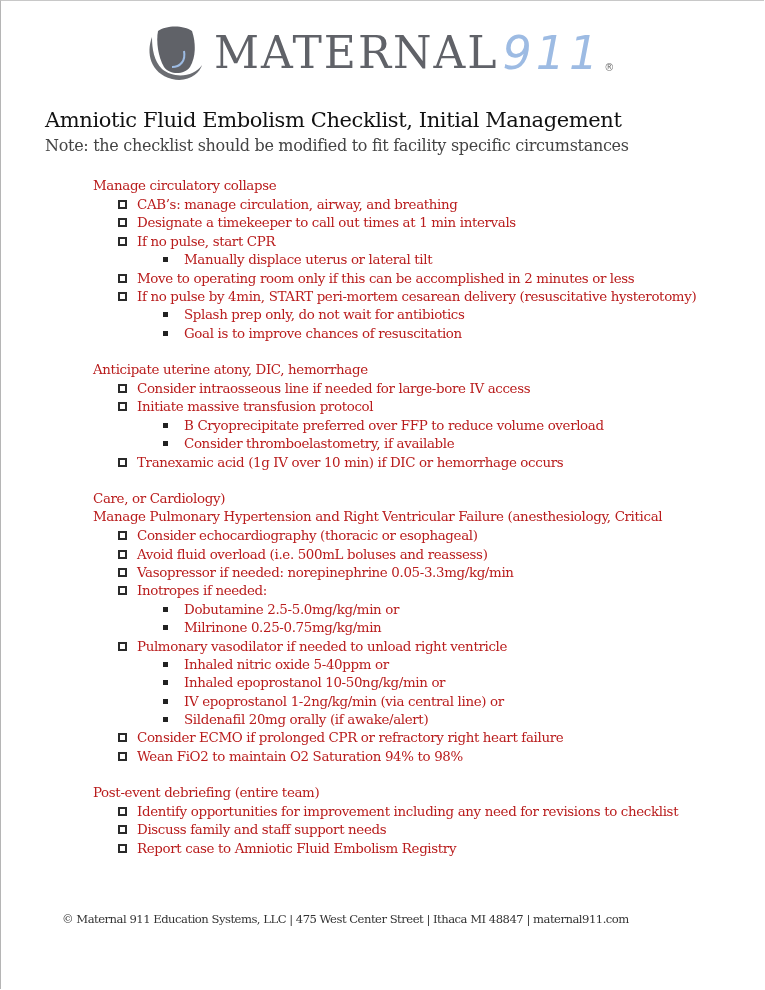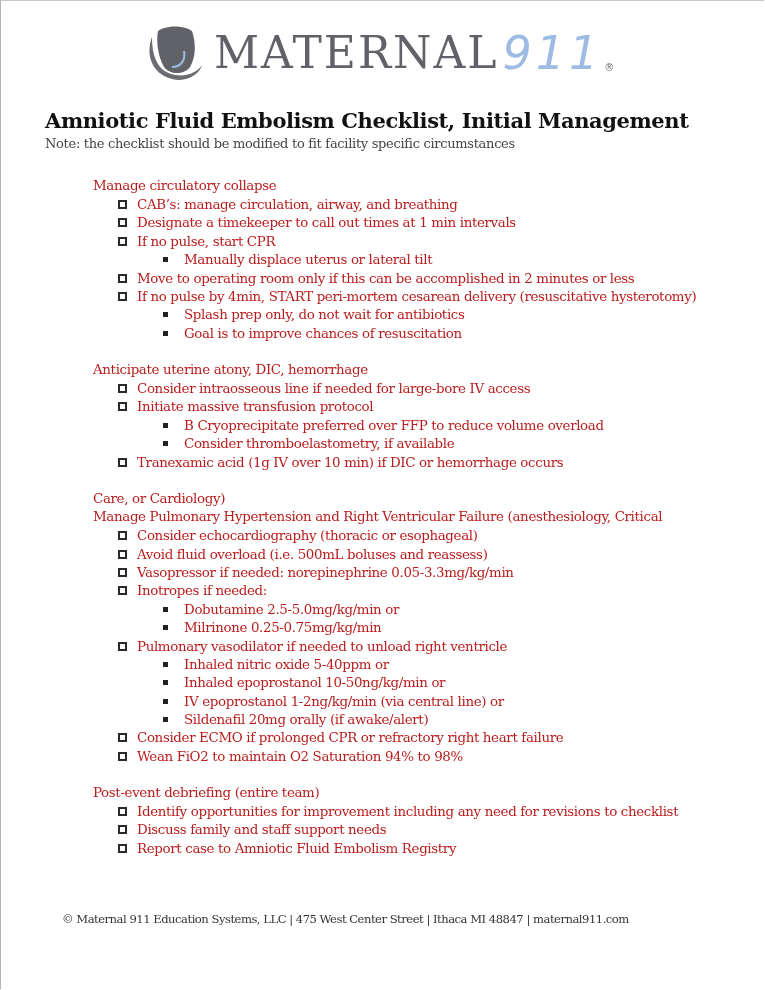--- a/index.html
+++ b/index.html
@@ -15,26 +15,26 @@
     line-height: 60px;
   }
   .logo-num {
     font-family: "DejaVu Sans", sans-serif; font-weight: 200; font-style: italic;
     font-size: 46px; color: #9dbbe3; letter-spacing: 4px; line-height: 60px; margin-left: 4px;
   }
   .logo-reg { font-family: "DejaVu Sans", sans-serif; font-size: 10px; color: #707070; align-self: flex-end; margin-bottom: 10px; margin-left: 2px; }
 
   .title {
     position: absolute; left: 44px; top: 107px;
-    font-family: "DejaVu Serif", serif; font-weight: bold; font-size: 21px; color: #111;
+    font-family: "DejaVu Serif", serif; font-weight: normal; font-size: 21px; color: #111;
     letter-spacing: -0.4px; white-space: nowrap;
   }
   .note {
     position: absolute; left: 44px; top: 135px;
-    font-family: "DejaVu Serif", serif; font-size: 13px; color: #444; white-space: nowrap; letter-spacing: -0.3px;
+    font-family: "DejaVu Serif", serif; font-size: 16px; color: #444; white-space: nowrap; letter-spacing: -0.3px;
   }
   .content {
     position: absolute; left: 44px; top: 176px; width: 690px;
     font-family: "DejaVu Serif", serif; font-size: 13.4px; color: #b91c1c; letter-spacing: -0.35px; margin-left: 48px;
   }
   .section { margin-bottom: 18.4px; }
   .section-head { line-height: 18.4px; }
   .item { display: flex; align-items: center; height: 18.4px; padding-left: 25px; white-space: nowrap; }
   .checkbox {
     width: 9px; height: 9px; border: 2px solid #2a2a2a; box-sizing: border-box;

